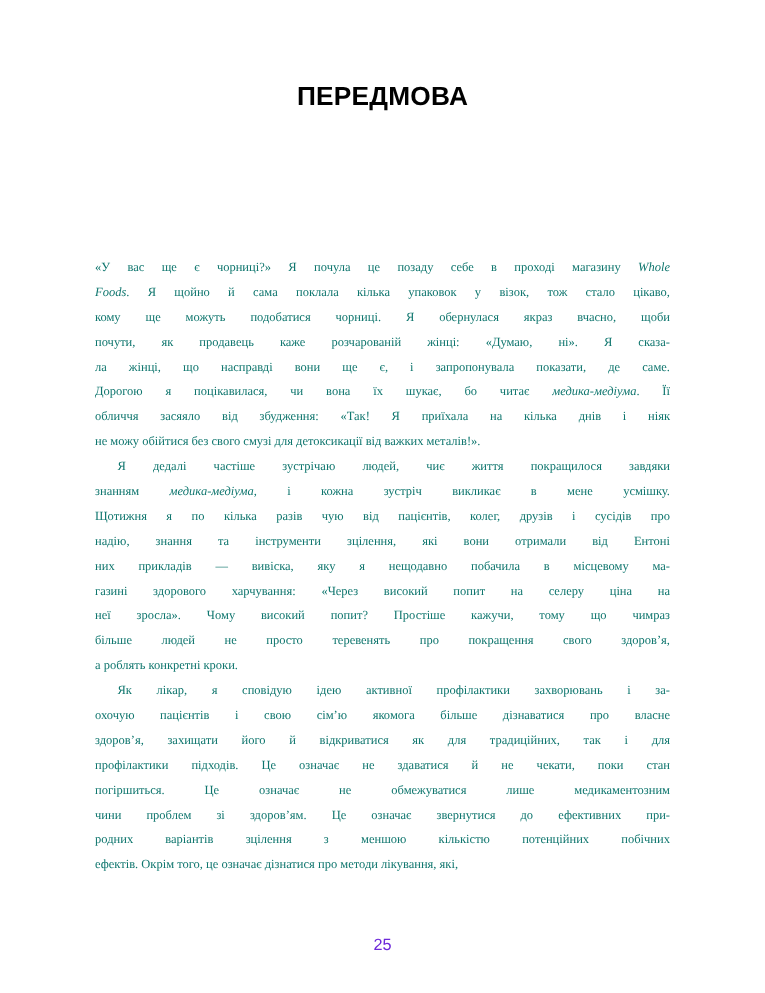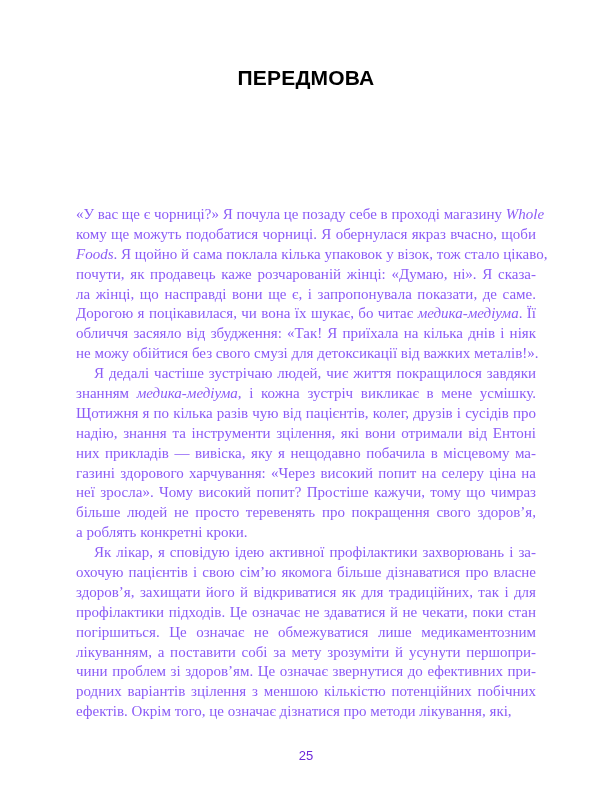--- a/index.html
+++ b/index.html
@@ -5,21 +5,21 @@
     html, body { margin: 0; padding: 0; background: #ffffff; }
     body { width: 612px; height: 794px; position: relative; overflow: hidden; }
     .page { position: absolute; left: 0; top: 0; width: 612px; height: 794px; background: #ffffff; }
     .title {
       position: absolute; left: 0; top: 66px; width: 612px; text-align: center;
       font-family: "Liberation Sans", sans-serif; font-weight: bold; font-size: 21px;
       color: #000000; letter-spacing: 0.2px; margin: 0;
     }
     .body-text {
       position: absolute; left: 76px; top: 205px; width: 460px;
-      font-family: "Liberation Serif", serif; font-size: 15px; color: #8b5cf6;
+      font-family: "Liberation Serif", serif; font-size: 10px; color: #0f766e;
       line-height: 19.9px;
     }
     .line {
       display: block; white-space: nowrap; text-align: justify; text-align-last: justify;
       height: 19.9px; overflow: visible;
     }
     .line.last { text-align-last: left; }
     .line.indent { padding-left: 18px; }
     .line i { font-style: italic; }
     .page-number {
@@ -29,22 +29,22 @@
   </style>
 </head>
 <body>
 
 <div class="page">
   <h1 class="title">ПЕРЕДМОВА</h1>
 
   <div class="body-text" id="body-text">
       <div>
         <span class="line"><span>«У вас ще є чорниці?» Я почула це позаду себе в проході магазину </span><i>Whole</i></span>
+        <span class="line"><i>Foods</i><span>. Я щойно й сама поклала кілька упаковок у візок, тож стало цікаво,</span></span>
         <span class="line"><span>кому ще можуть подобатися чорниці. Я обернулася якраз вчасно, щоби</span></span>
-        <span class="line"><i>Foods</i><span>. Я щойно й сама поклала кілька упаковок у візок, тож стало цікаво,</span></span>
         <span class="line"><span>почути, як продавець каже розчарованій жінці: «Думаю, ні». Я сказа-</span></span>
         <span class="line"><span>ла жінці, що насправді вони ще є, і запропонувала показати, де саме.</span></span>
         <span class="line"><span>Дорогою я поцікавилася, чи вона їх шукає, бо читає </span><i>медика-медіума</i><span>. Її</span></span>
         <span class="line"><span>обличчя засяяло від збудження: «Так! Я приїхала на кілька днів і ніяк</span></span>
         <span class="line last"><span>не можу обійтися без свого смузі для детоксикації від важких металів!».</span></span>
       </div>
       <div>
         <span class="line indent"><span>Я дедалі частіше зустрічаю людей, чиє життя покращилося завдяки</span></span>
         <span class="line"><span>знанням </span><i>медика-медіума</i><span>, і кожна зустріч викликає в мене усмішку.</span></span>
         <span class="line"><span>Щотижня я по кілька разів чую від пацієнтів, колег, друзів і сусідів про</span></span>
@@ -54,21 +54,20 @@
         <span class="line"><span>неї зросла». Чому високий попит? Простіше кажучи, тому що чимраз</span></span>
         <span class="line"><span>більше людей не просто теревенять про покращення свого здоров’я,</span></span>
         <span class="line last"><span>а роблять конкретні кроки.</span></span>
       </div>
       <div>
         <span class="line indent"><span>Як лікар, я сповідую ідею активної профілактики захворювань і за-</span></span>
         <span class="line"><span>охочую пацієнтів і свою сім’ю якомога більше дізнаватися про власне</span></span>
         <span class="line"><span>здоров’я, захищати його й відкриватися як для традиційних, так і для</span></span>
         <span class="line"><span>профілактики підходів. Це означає не здаватися й не чекати, поки стан</span></span>
         <span class="line"><span>погіршиться. Це означає не обмежуватися лише медикаментозним</span></span>
-        <span class="line"><span>лікуванням, а поставити собі за мету зрозуміти й усунути першопри-</span></span>
         <span class="line"><span>чини проблем зі здоров’ям. Це означає звернутися до ефективних при-</span></span>
         <span class="line"><span>родних варіантів зцілення з меншою кількістю потенційних побічних</span></span>
         <span class="line last"><span>ефектів. Окрім того, це означає дізнатися про методи лікування, які,</span></span>
       </div>
     </div>
 
   <div class="page-number">25</div>
 </div>
 
 </body></html>

